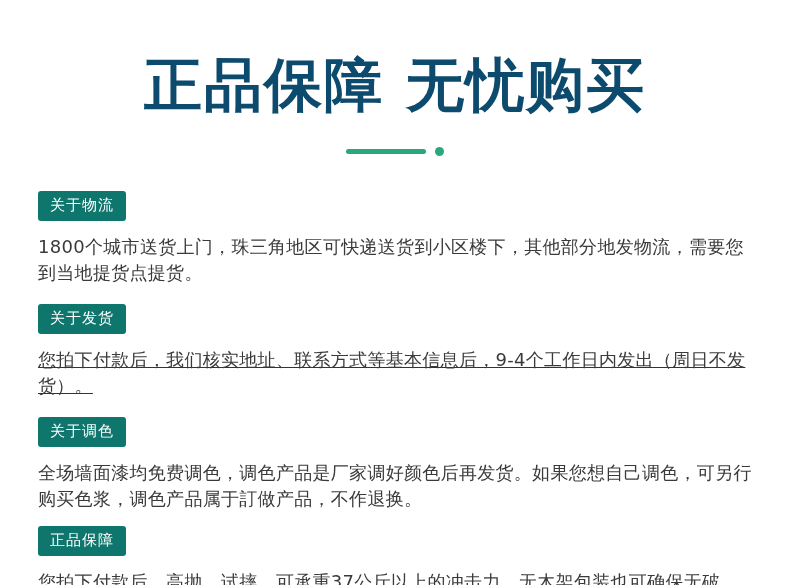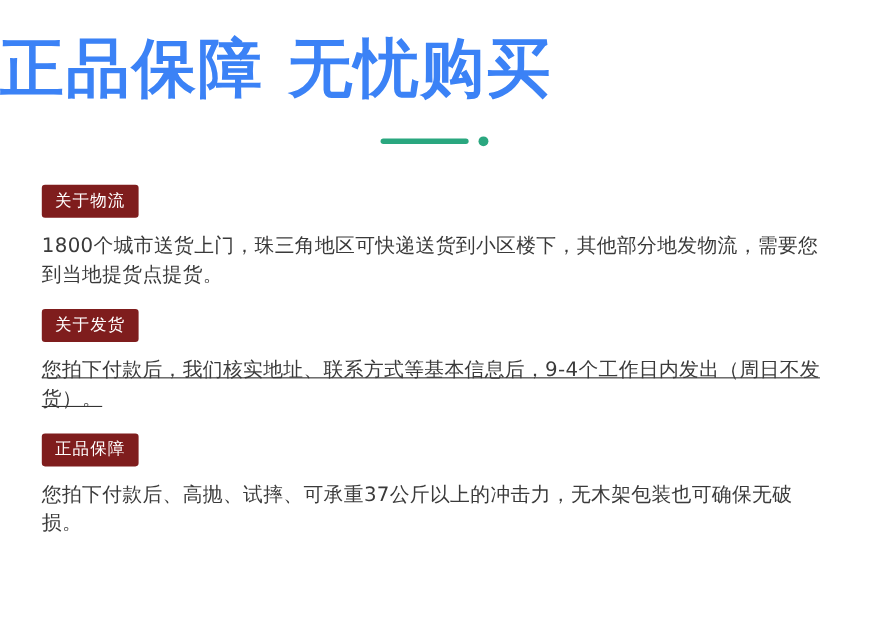--- a/index.html
+++ b/index.html
@@ -17,26 +17,26 @@
   }
   .page {
     position: relative;
     width: 790px;
     height: 585px;
     background: #ffffff;
   }
 
   
   .headline {
-    text-align: left;
+    text-align: center;
     font-size: 58px;
     font-weight: bold;
     letter-spacing: 2px;
-    color: #3b82f6;
-    padding-top: 29px;
+    color: #0c4a6e;
+    padding-top: 52px;
     line-height: 1.15;
     font-family: "DejaVu Sans", "Liberation Sans", sans-serif;
   }
 
   
   .divider-wrap {
     display: flex;
     align-items: center;
     justify-content: center;
     margin-top: 26px;
@@ -59,21 +59,21 @@
   
   .sections {
     margin-top: 32px;
     padding: 0 38px;
   }
   .section {
     margin-bottom: 20px;
   }
   .tag {
     display: inline-block;
-    background: #7f1d1d;
+    background: #0f766e;
     color: #ffffff;
     font-size: 15px;
     line-height: 1;
     padding: 7px 12px 8px 12px;
     border-radius: 3px;
     letter-spacing: 1px;
     font-family: "DejaVu Sans", "Liberation Sans", sans-serif;
   }
   .body-text {
     margin-top: 13px;
@@ -106,20 +106,24 @@
     <div class="section sec-logistics">
       <span class="tag">关于物流</span>
       <div class="body-text">1800个城市送货上门，珠三角地区可快递送货到小区楼下，其他部分地发物流，需要您到当地提货点提货。</div>
     </div>
 
     <div class="section sec-shipping">
       <span class="tag">关于发货</span>
       <div class="body-text">您拍下付款后，我们核实地址、联系方式等基本信息后，9-4个工作日内发出（周日不发货）。</div>
     </div>
 
+    <div class="section sec-tinting">
+      <span class="tag">关于调色</span>
+      <div class="body-text">全场墙面漆均免费调色，调色产品是厂家调好颜色后再发货。如果您想自己调色，可另行购买色浆，调色产品属于訂做产品，不作退换。</div>
+    </div>
 
     <div class="section sec-carton">
       <span class="tag">正品保障</span>
       <div class="body-text">您拍下付款后、高抛、试摔、可承重37公斤以上的冲击力，无木架包装也可确保无破损。</div>
     </div>
 
   </div>
 </div>
 
 </body></html>

